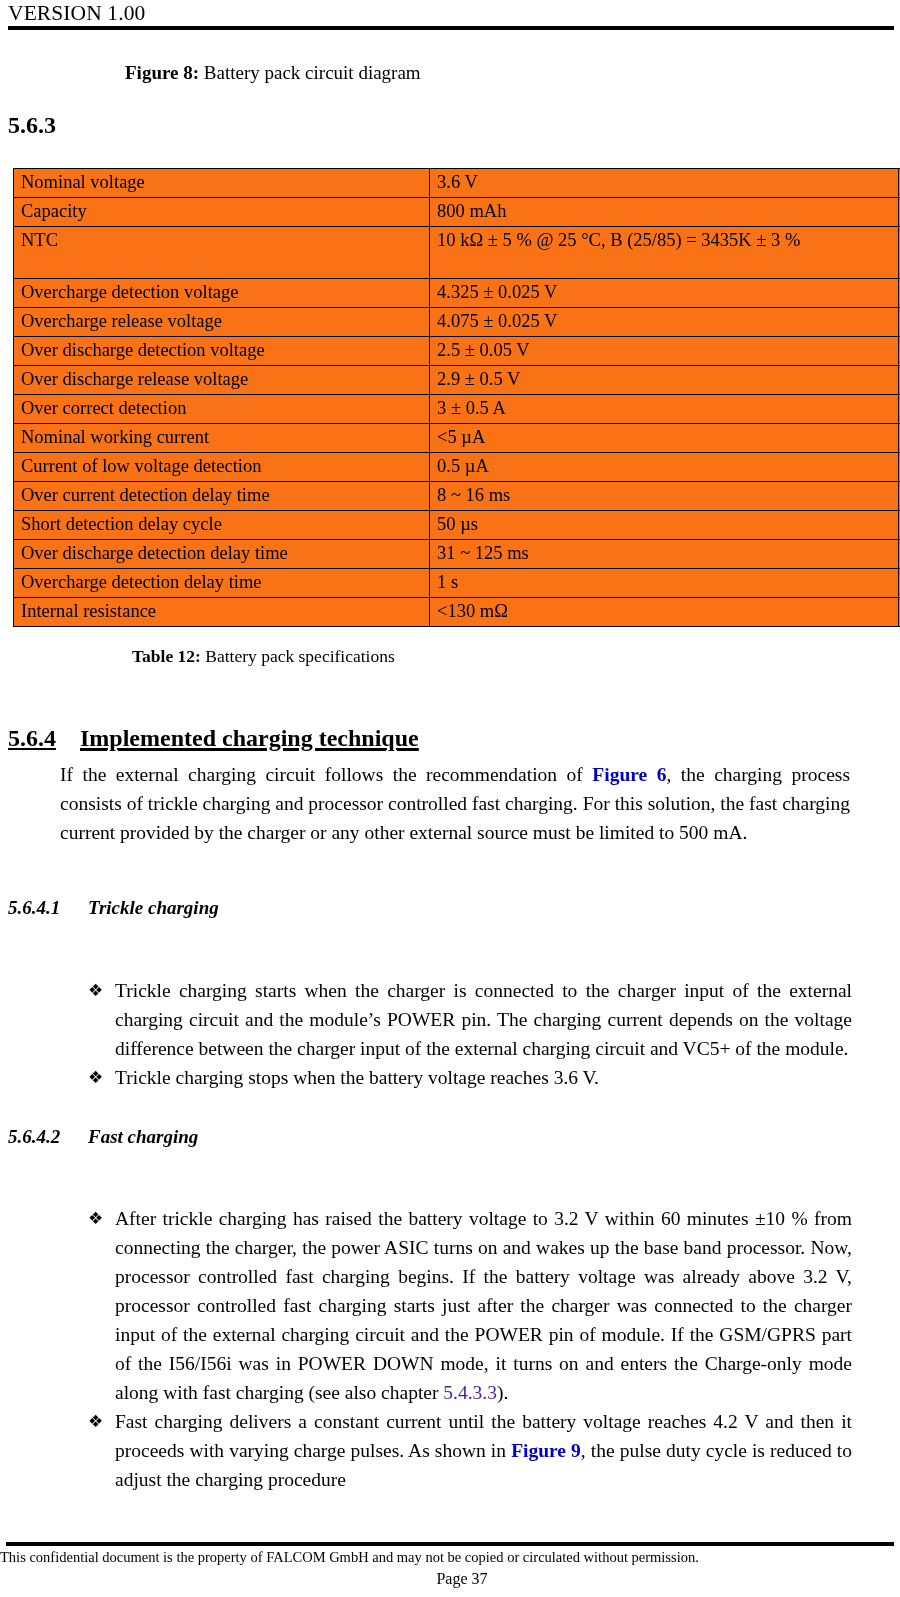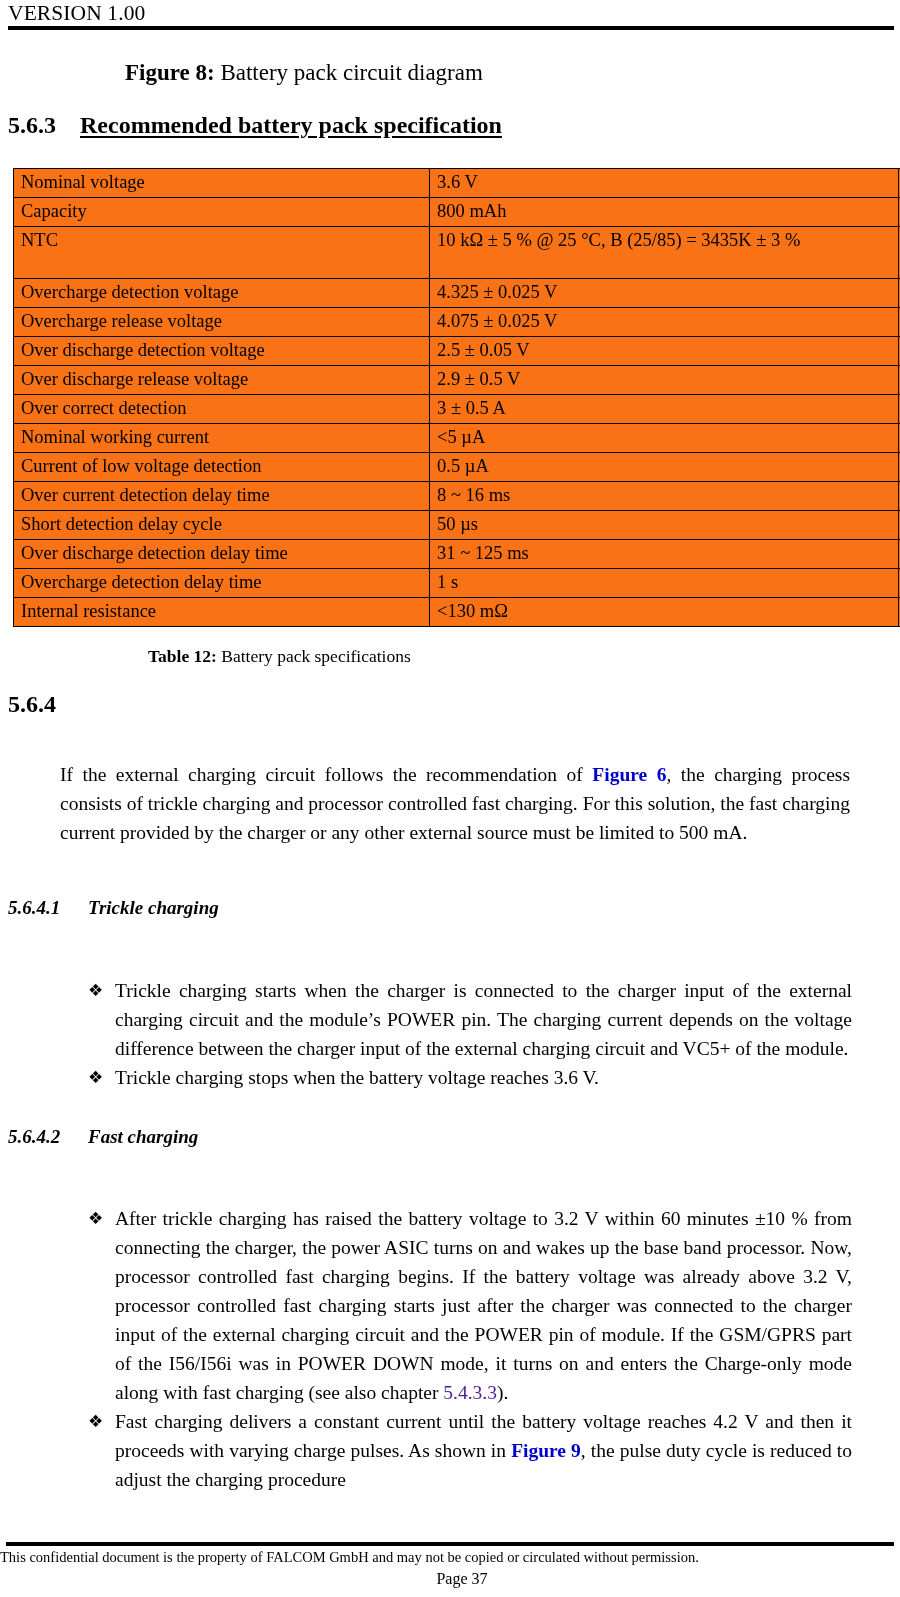--- a/index.html
+++ b/index.html
@@ -40,21 +40,21 @@
     right: 6px;
     height: 4px;
     background: #000000;
   }
 
   
   .figure-caption {
     position: absolute;
     top: 62px;
     left: 125px;
-    font-size: 23px;
+    font-size: 19px;
     line-height: 22px;
     white-space: nowrap;
   }
   .figure-caption .cap-label {
     font-weight: bold;
   }
 
   
   .h3 {
     position: absolute;
@@ -123,21 +123,21 @@
     border-right: none;
   }
   table.spec-table tr.tall td {
     height: 46px;
   }
 
   
   .table-caption {
     position: absolute;
     top: 645px;
-    left: 148px;
+    left: 132px;
     font-size: 17.5px;
     line-height: 22px;
     white-space: nowrap;
   }
   .table-caption .cap-label {
     font-weight: bold;
   }
 
   
   .body-par {
@@ -219,21 +219,20 @@
   <div class="header-right">VERSION 1.00</div>
 </div>
 <div class="header-rule"></div>
 
 <div class="figure-caption">
   <span class="cap-label">Figure 8:</span><span> Battery pack circuit diagram</span>
 </div>
 
 <div class="h3" style="top:112px;">
   <span class="num">5.6.3</span>
-  <span class="title">Recommended battery pack specification</span>
 </div>
 
 <div class="spec-table-wrap">
   <table class="spec-table">
     <tbody>
       <tr>
         <td class="c-name">Nominal voltage</td>
         <td class="c-value">3.6 V</td>
         <td class="c-pad"></td>
       </tr>
@@ -308,22 +307,23 @@
         <td class="c-pad"></td>
       </tr>
     </tbody>
   </table>
 </div>
 
 <div class="table-caption">
   <span class="cap-label">Table 12:</span><span> Battery pack specifications</span>
 </div>
 
-<div class="h3" style="top:691px;">
+<div class="h3" style="top:725px;text-decoration:underline;">
   <span class="num">5.6.4</span>
+  <span class="title">Implemented charging technique</span>
 </div>
 
 <div class="body-par" style="top:760px;">
   <span>If the external charging circuit follows the recommendation of </span><span class="xref">Figure 6</span><span>, the charging process consists of trickle charging and processor controlled fast charging. For this solution, the fast charging current provided by the charger or any other external source must be limited to 500 mA.</span>
 </div>
 
 <div class="h4" style="top:895px;">
   <span class="num">5.6.4.1</span>
   <span>Trickle charging</span>
 </div>

